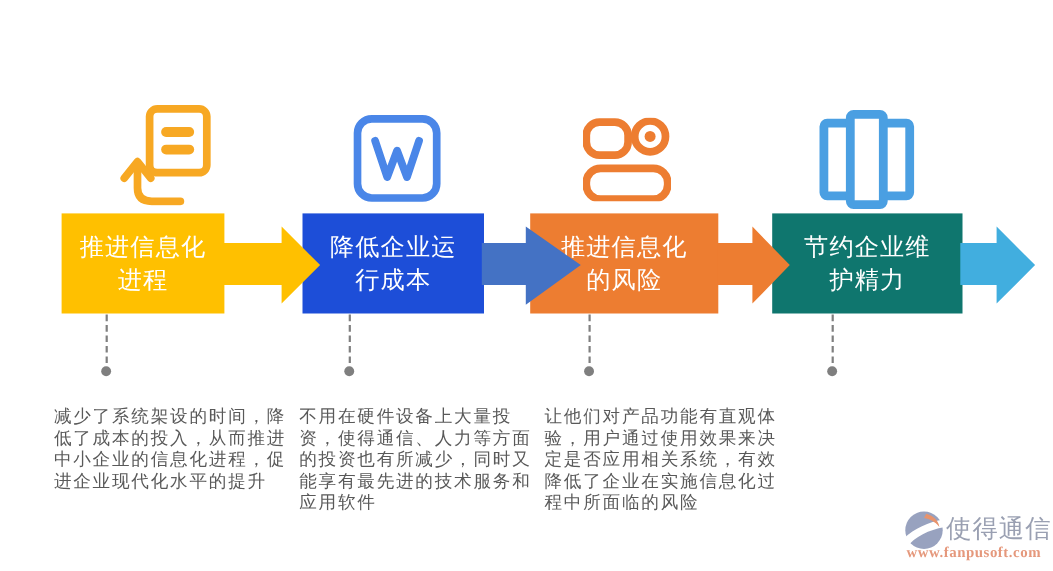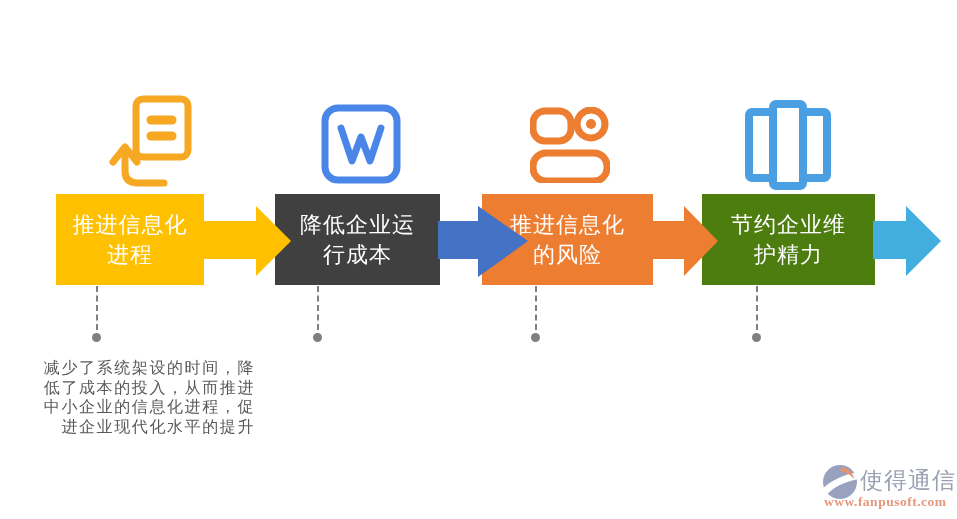--- a/index.html
+++ b/index.html
@@ -13,23 +13,23 @@
   }
   .step-label{
     color:#ffffff;font-size:22px;line-height:30px;letter-spacing:1px;
     text-align:center;white-space:pre-line;font-family:Liberation Serif, serif;
   }
   #arrow-layer{position:absolute;left:0;top:0;z-index:2;pointer-events:none;}
   .icon{position:absolute;z-index:1;}
   .connector{position:absolute;width:0;border-left:2px dashed #7f7f7f;z-index:0;}
   .dot{position:absolute;width:9px;height:9px;border-radius:50%;background:#7f7f7f;}
   .desc{
-    position:absolute;top:354px;margin:4px;color:#595959;
+    position:absolute;top:354px;margin:16px;color:#595959;
     font-size:16px;line-height:19.5px;letter-spacing:1.6px;
-    word-break:break-all;text-align:right;
+    word-break:break-all;text-align:left;
   }
   .watermark{position:absolute;left:820px;top:462px;width:136px;height:54px;}
   .wm-icon{position:absolute;left:2px;top:2px;z-index:0;}
   .wm-brand{position:absolute;left:40px;top:3px;font-size:23px;letter-spacing:1px;white-space:nowrap;}
   .wm-url{
     position:absolute;left:4px;top:32px;z-index:1;
     font-family:"Liberation Serif",serif;font-weight:bold;font-size:13.5px;letter-spacing:.5px;white-space:nowrap;
   }
 </style>
 </head>
@@ -68,29 +68,29 @@
       <rect x="5" y="13" width="28" height="66" rx="3"></rect>
       <rect x="55" y="13" width="28" height="66" rx="3"></rect>
       <rect x="29" y="5" width="30" height="82" rx="3"></rect>
     </g>
   </svg>
 
   <div class="step-box" style="left: 56px; width: 148px; background-color: rgb(255, 192, 0);">
     <span class="step-label">推进信息化
 进程</span>
   </div>
-  <div class="step-box" style="left: 275px; width: 165px; background-color: #404040;">
+  <div class="step-box" style="left: 275px; width: 165px; background-color: #1d4ed8;">
     <span class="step-label">降低企业运
 行成本</span>
   </div>
   <div class="step-box" style="left: 482px; width: 171px; background-color: rgb(237, 125, 49);">
     <span class="step-label">推进信息化
 的风险</span>
   </div>
-  <div class="step-box" style="left: 702px; width: 173px; background-color: #4d7c0f;">
+  <div class="step-box" style="left: 702px; width: 173px; background-color: #0f766e;">
     <span class="step-label">节约企业维
 护精力</span>
   </div>
 
   <svg id="arrow-layer" width="957" height="519" viewBox="0 0 957 519">
     <polygon points="202,221 256,221 256,206 291,241 256,276 256,259 202,259" fill="#FFC000"></polygon>
     <polygon points="438,221 478,221 478,206 528,241 478,277 478,259 438,259" fill="#4472C4"></polygon>
     <polygon points="652,221 684,221 684,206 718,241 684,276 684,259 652,259" fill="#ED7D31"></polygon>
     <polygon points="873,221 906,221 906,206 941,241 906,276 906,259 873,259" fill="#41AEDF"></polygon>
   </svg>
@@ -98,20 +98,22 @@
   <div class="connector" style="left:96px;top:286px;height:44px"></div>
   <div class="dot" style="left:92px;top:333px"></div>
   <div class="connector" style="left:317px;top:286px;height:44px"></div>
   <div class="dot" style="left:313px;top:333px"></div>
   <div class="connector" style="left:535px;top:286px;height:44px"></div>
   <div class="dot" style="left:531px;top:333px"></div>
   <div class="connector" style="left:756px;top:286px;height:44px"></div>
   <div class="dot" style="left:752px;top:333px"></div>
 
   <p class="desc" style="left:33px;width:218px">减少了系统架设的时间，降低了成本的投入，从而推进中小企业的信息化进程，促进企业现代化水平的提升</p>
+  <p class="desc" style="left:256px;width:220px">不用在硬件设备上大量投资，使得通信、人力等方面的投资也有所减少，同时又能享有最先进的技术服务和应用软件</p>
+  <p class="desc" style="left:479px;width:218px">让他们对产品功能有直观体验，用户通过使用效果来决定是否应用相关系统，有效降低了企业在实施信息化过程中所面临的风险</p>
 
   <div class="watermark">
     <svg class="wm-icon" width="36" height="36" viewBox="0 0 36 36">
       <circle cx="18" cy="18" r="17" fill="#98a2bf"></circle>
       <path d="M-2,27 C8,17 22,10 38,8 L38,15 C24,17 10,23 2,34 Z" fill="#ffffff"></path>
       <path d="M20,3 C27,5 31,9 32,15 C28,10 23,8 18,7 Z" fill="#e8936c"></path>
     </svg>
     <span class="wm-brand" style="color: rgb(154, 160, 178);">使得通信</span>
     <span class="wm-url" style="color: rgb(229, 152, 124);">www.fanpusoft.com</span>
   </div>

